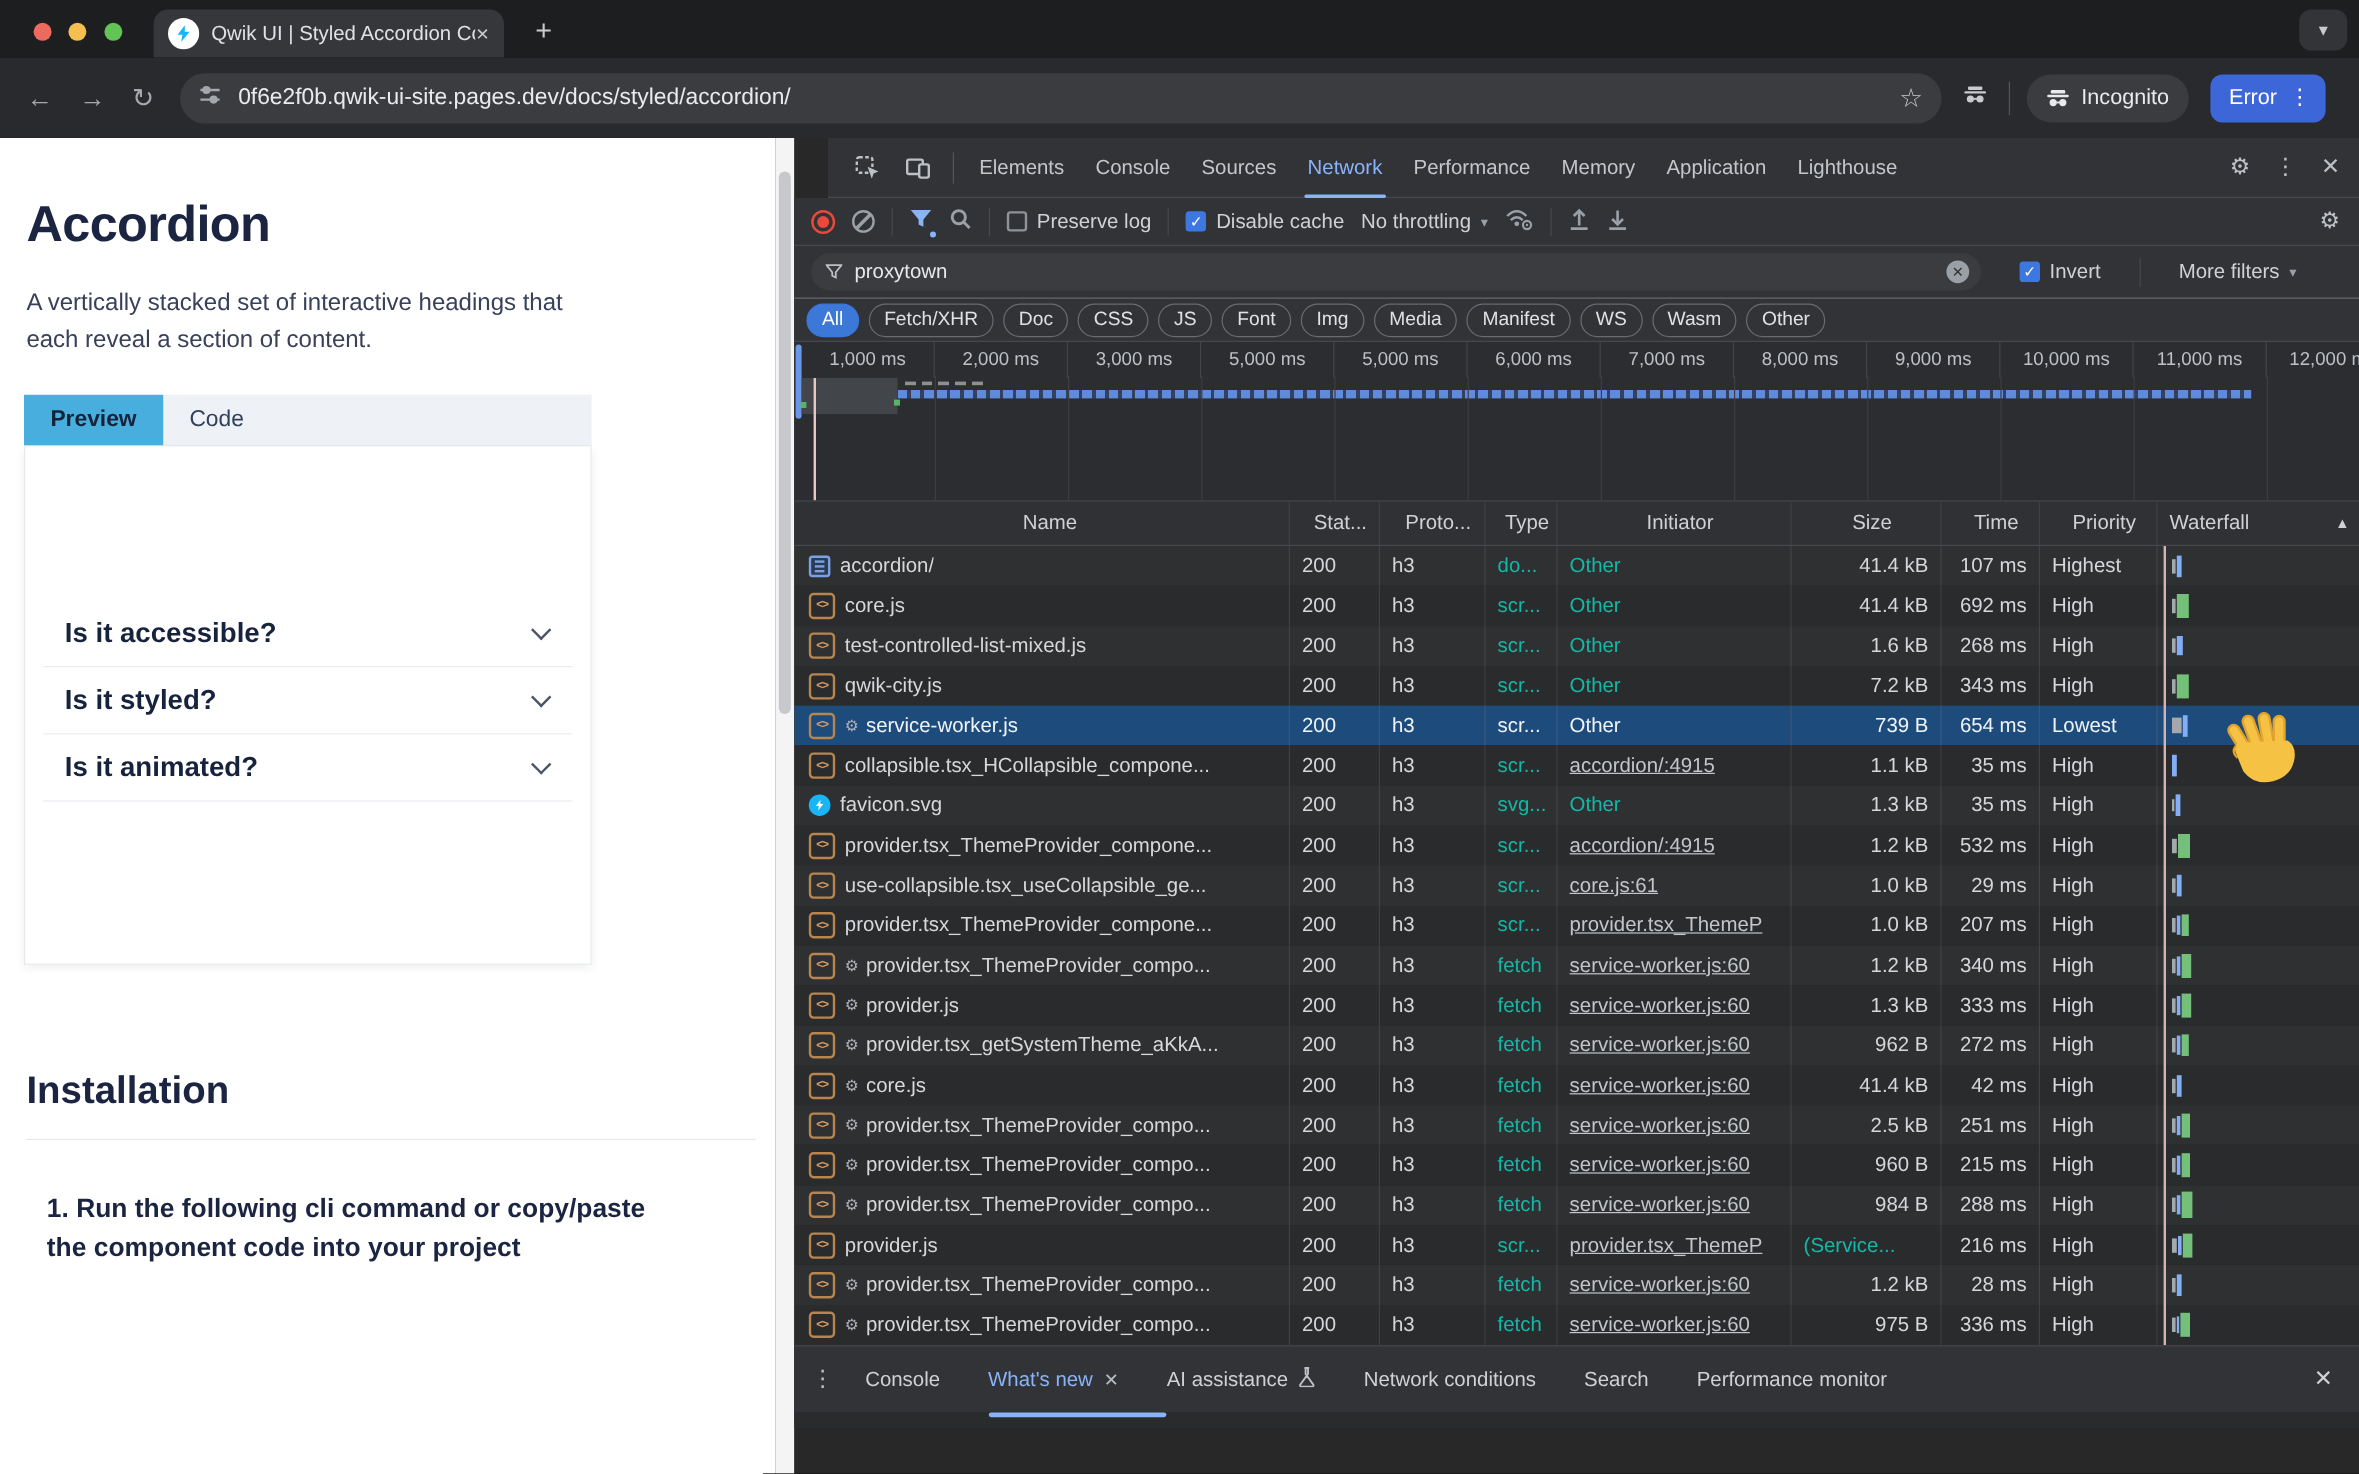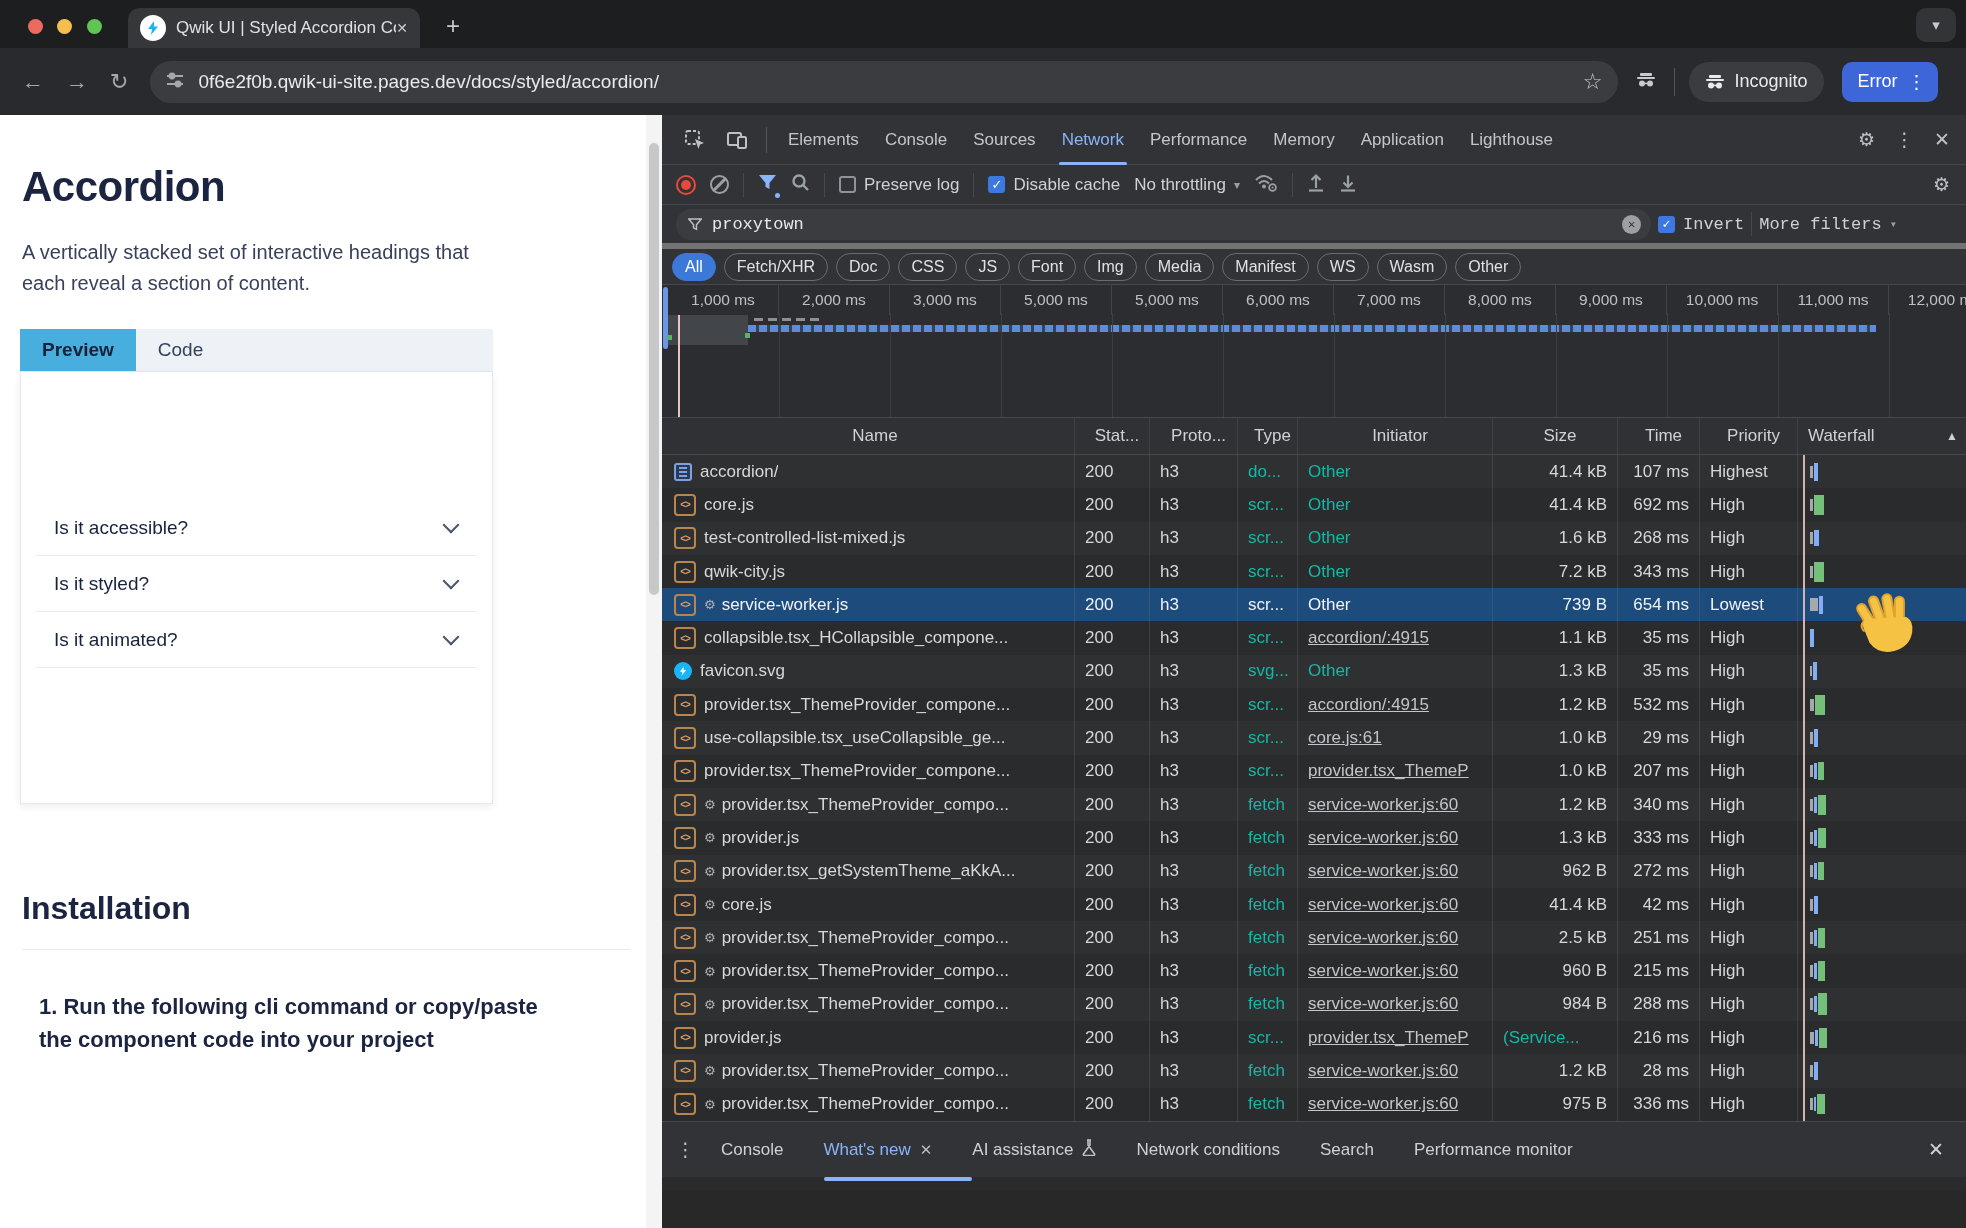--- a/index.html
+++ b/index.html
@@ -33,50 +33,50 @@
   #page{left:0;top:115px;width:646px;height:1113px;background:#fff;overflow:hidden;}
   #page h1{margin:48px 0 0 22px;font-size:42px;font-weight:800;color:#1b2440;letter-spacing:-.5px;}
   #page .desc{margin:26px 22px 0 22px;font-size:20px;line-height:1.55;color:#39415a;width:482px;}
   #ptabs{margin:30px 0 0 20px;width:473px;display:flex;background:#eef1f5;border-bottom:1px solid #e3e8ee;}
   .ptab{padding:10px 22px;font-size:19px;color:#33415c;}
   .ptab.on{background:#47aede;color:#152238;font-weight:700;}
   #panel{margin-left:20px;width:473px;height:432px;background:#fff;border:1px solid #e6eaef;border-top:none;
        box-sizing:border-box;box-shadow:0 3px 8px rgba(0,0,0,.07);padding-top:128px;}
   .accrow{margin:0 15px;height:55px;display:flex;align-items:center;justify-content:space-between;
        border-bottom:1px solid #e8ecf1;padding:0 20px 0 18px;}
-  .accrow .lbl{font-size:19px;font-weight:400;color:#17233d;}
+  .accrow .lbl{font-size:23px;font-weight:700;color:#17233d;}
   .chev{width:10px;height:10px;border-right:2px solid #4b5568;border-bottom:2px solid #4b5568;
        transform:rotate(45deg);margin-top:-6px;}
   #page h2{margin:86px 0 0 22px;font-size:32px;font-weight:800;color:#1b2440;}
   #page hr{margin:22px 0 0 22px;width:608px;border:none;border-top:1px solid #e6eaef;}
   #step{margin:40px 0 0 39px;font-size:22px;font-weight:700;color:#1b2440;line-height:1.5;width:500px;}
   #pagescroll{left:646px;top:115px;width:16px;height:1113px;background:#f4f4f4;}
   #pagescroll .thumb{position:absolute;left:3px;top:28px;width:10px;height:452px;border-radius:5px;background:#c6c8cb;}
   
   #dev{left:662px;top:115px;width:1304px;height:1113px;background:#282828;color:#d5d7da;font-size:17px;}
   .bar{display:flex;align-items:center;background:#323337;box-sizing:border-box;}
-  #dtabs{height:50px;border-bottom:1px solid #47484c;padding-left:12px;}
+  #dtabs{height:50px;border-bottom:1px solid #47484c;padding-left:12px;margin-left:28px;}
   #dtabs .ic{margin:0 10px;display:flex;}
   #dtabs .sep{width:1px;height:26px;background:#54555a;margin:0 8px;}
   .dtab{padding:0 13px;height:50px;display:flex;align-items:center;color:#c3c6ca;position:relative;}
   .dtab.on{color:#8ab4f8;}
   .dtab.on:after{content:"";position:absolute;left:10px;right:10px;bottom:0;height:3px;border-radius:2px;background:#8ab4f8;}
   #dtabs .right{margin-left:auto;display:flex;align-items:center;gap:20px;padding-right:16px;color:#bdc1c6;font-size:19px;}
   #nettools{height:40px;border-bottom:1px solid #47484c;padding-left:14px;gap:14px;}
   .rec{width:16px;height:16px;border:2.5px solid #e8493a;border-radius:50%;position:relative;}
   .rec:after{content:"";position:absolute;left:3px;top:3px;width:10px;height:10px;border-radius:50%;background:#e8493a;}
   .slash{width:15px;height:15px;border:2.5px solid #9aa0a6;border-radius:50%;position:relative;}
   .slash:after{content:"";position:absolute;left:-1px;top:6px;width:17px;height:2.5px;background:#9aa0a6;transform:rotate(-45deg);}
   .tsep{width:1px;height:24px;background:#47484c;}
   .cb{width:17px;height:17px;border-radius:3px;box-sizing:border-box;display:flex;align-items:center;justify-content:center;flex:none;}
   .cb.off{border:2px solid #8f9298;}
   .cb.on{background:#3c78e0;color:#fff;font-size:13px;font-weight:700;}
   .ddl{display:flex;align-items:center;gap:8px;color:#cfd1d4;}
   .caret{font-size:12px;color:#9aa0a6;}
-  #filterrow{height:44px;border-bottom:6px solid #737373;padding:0 14px;gap:7px;font-family:Liberation Mono, monospace;}
+  #filterrow{height:44px;border-bottom:1px solid #737373;padding:0 14px;gap:32px;}
   #finput{flex:none;width:975px;height:31px;background:#3b3c40;border-radius:16px;display:flex;align-items:center;
        padding:0 10px 0 12px;box-sizing:border-box;gap:10px;}
   #finput .val{flex:1;color:#e6e8ea;}
   .clearx{width:19px;height:19px;border-radius:50%;background:#9aa0a6;color:#323337;font-size:12px;font-weight:700;
        display:flex;align-items:center;justify-content:center;}
   #chiprow{height:36px;border-bottom:1px solid #47484c;padding-left:10px;gap:8px;background:#323337;}
   .chip{height:26px;border-radius:14px;border:1px solid #696b70;display:flex;align-items:center;
        padding:0 12px;font-size:16px;color:#dfe1e5;}
   .chip.on{background:#3b78d8;border-color:#3b78d8;color:#fff;}
   

